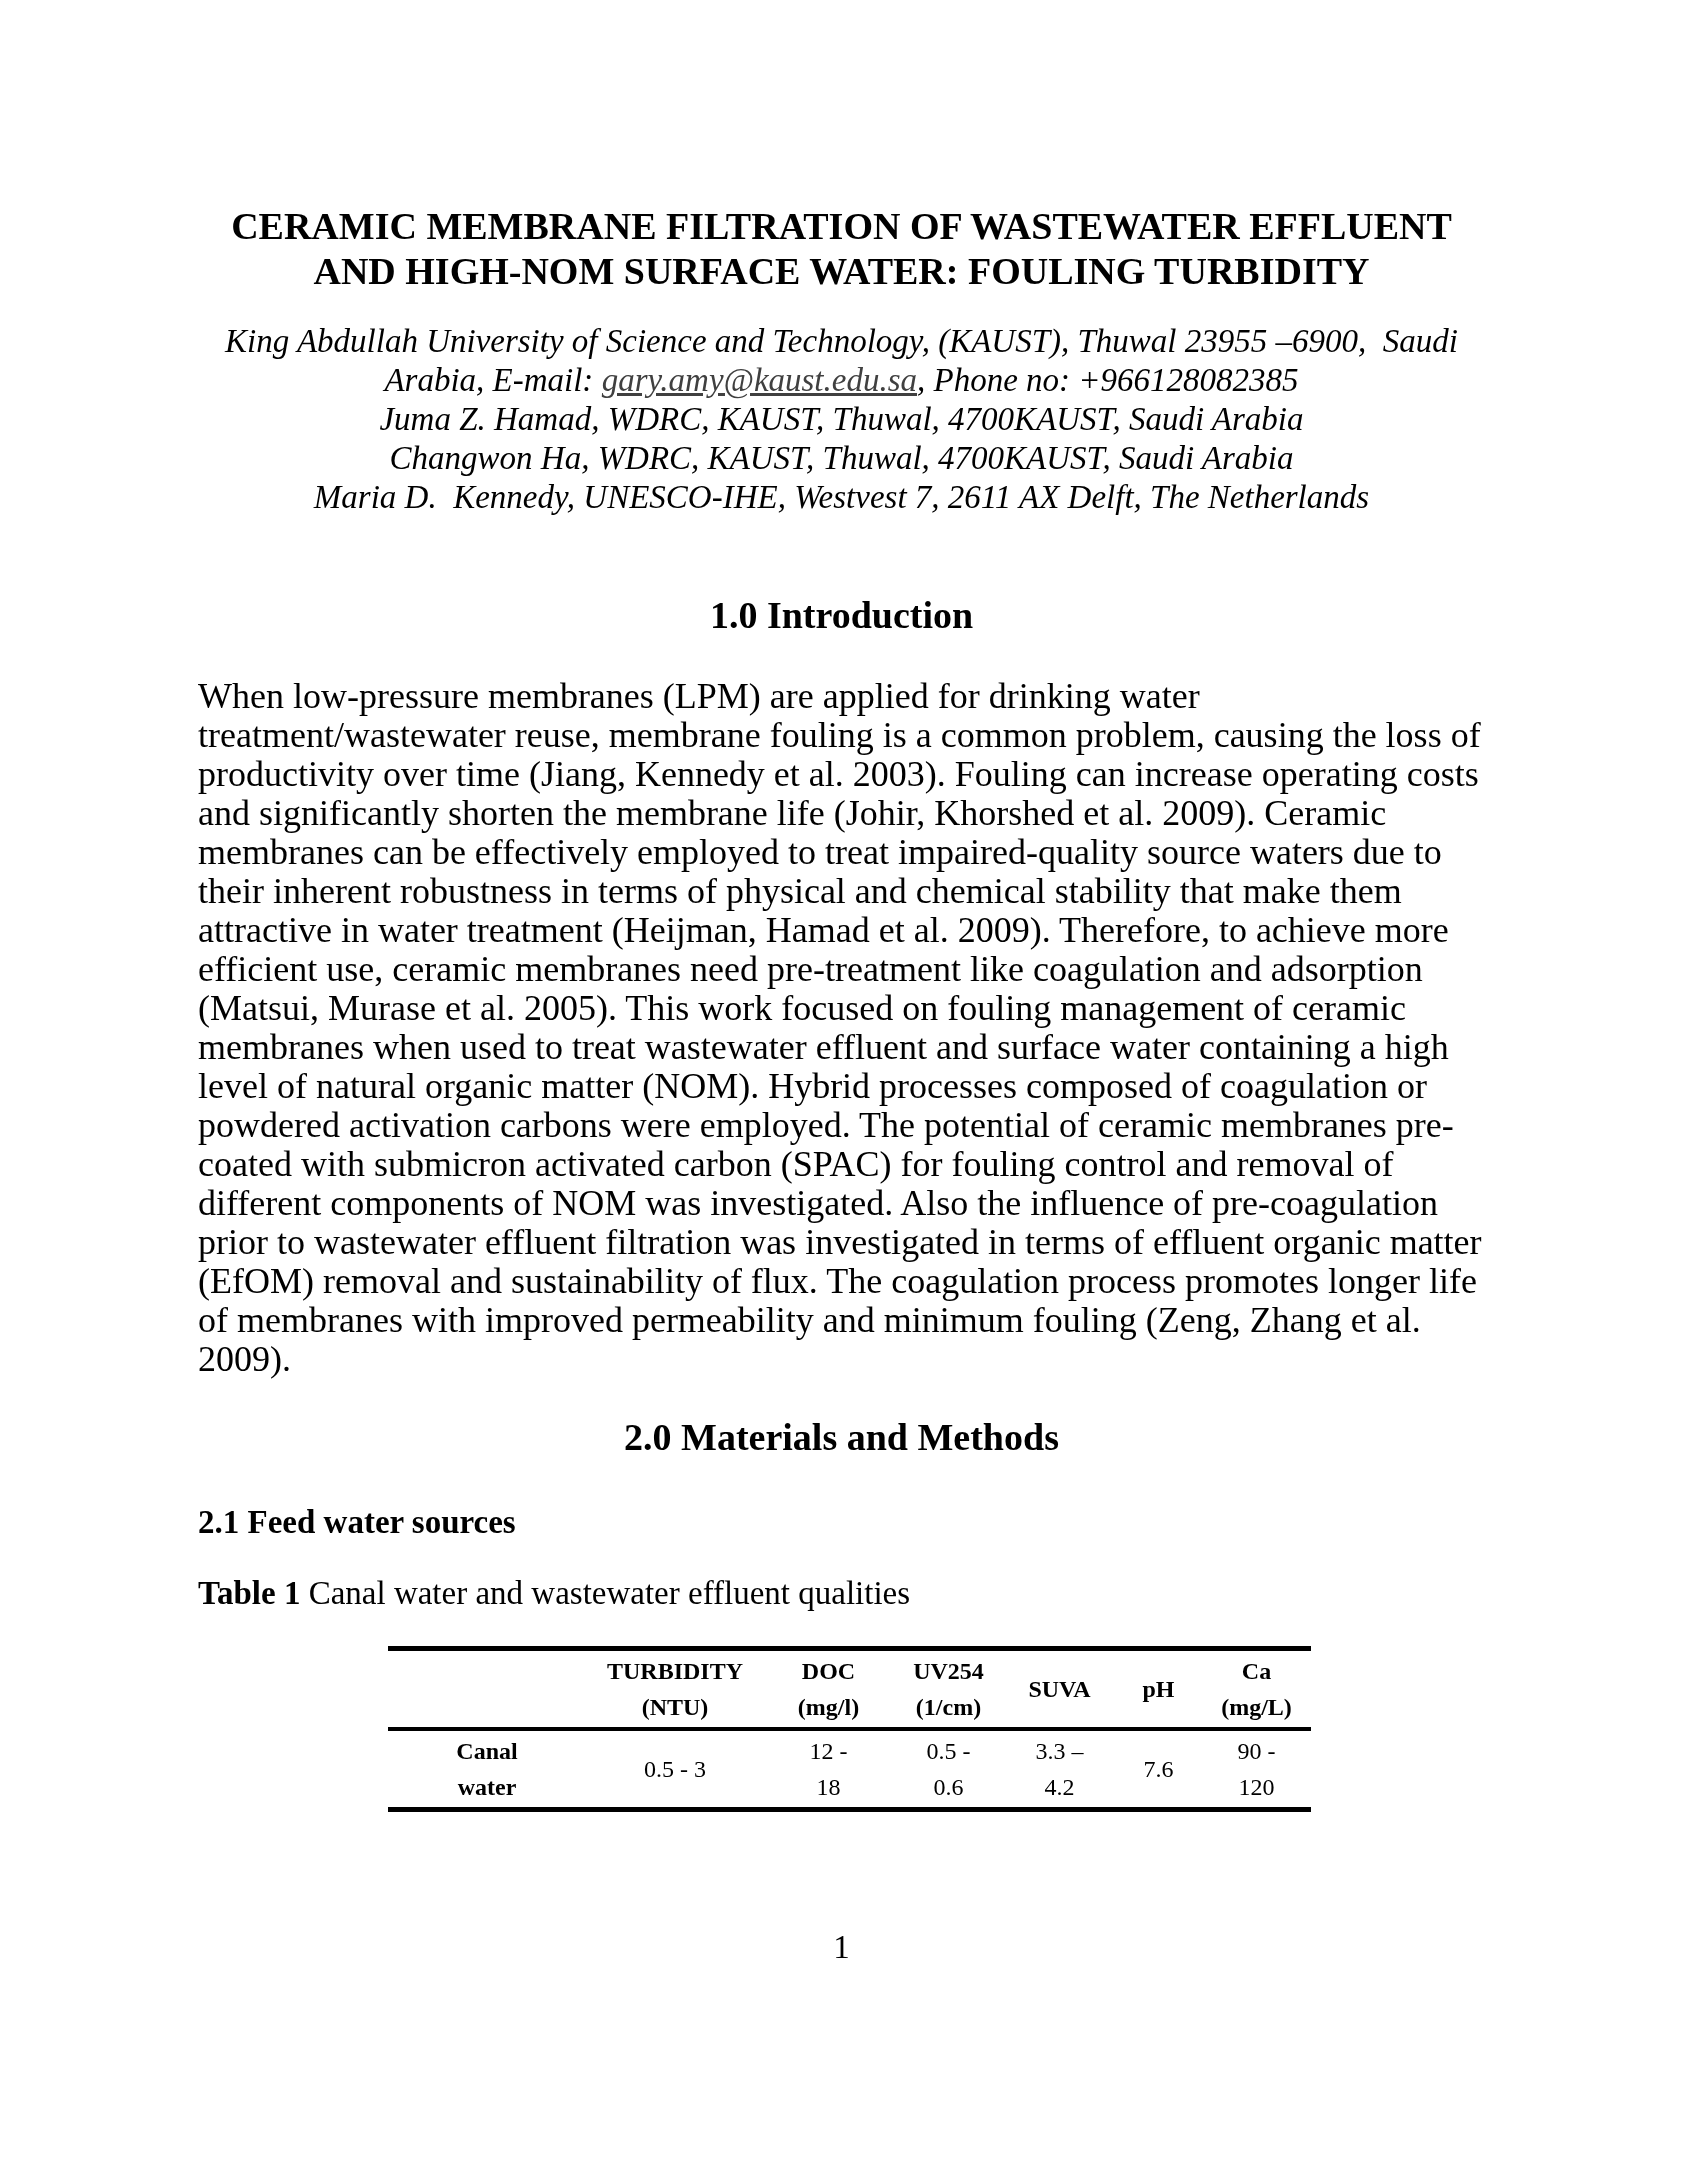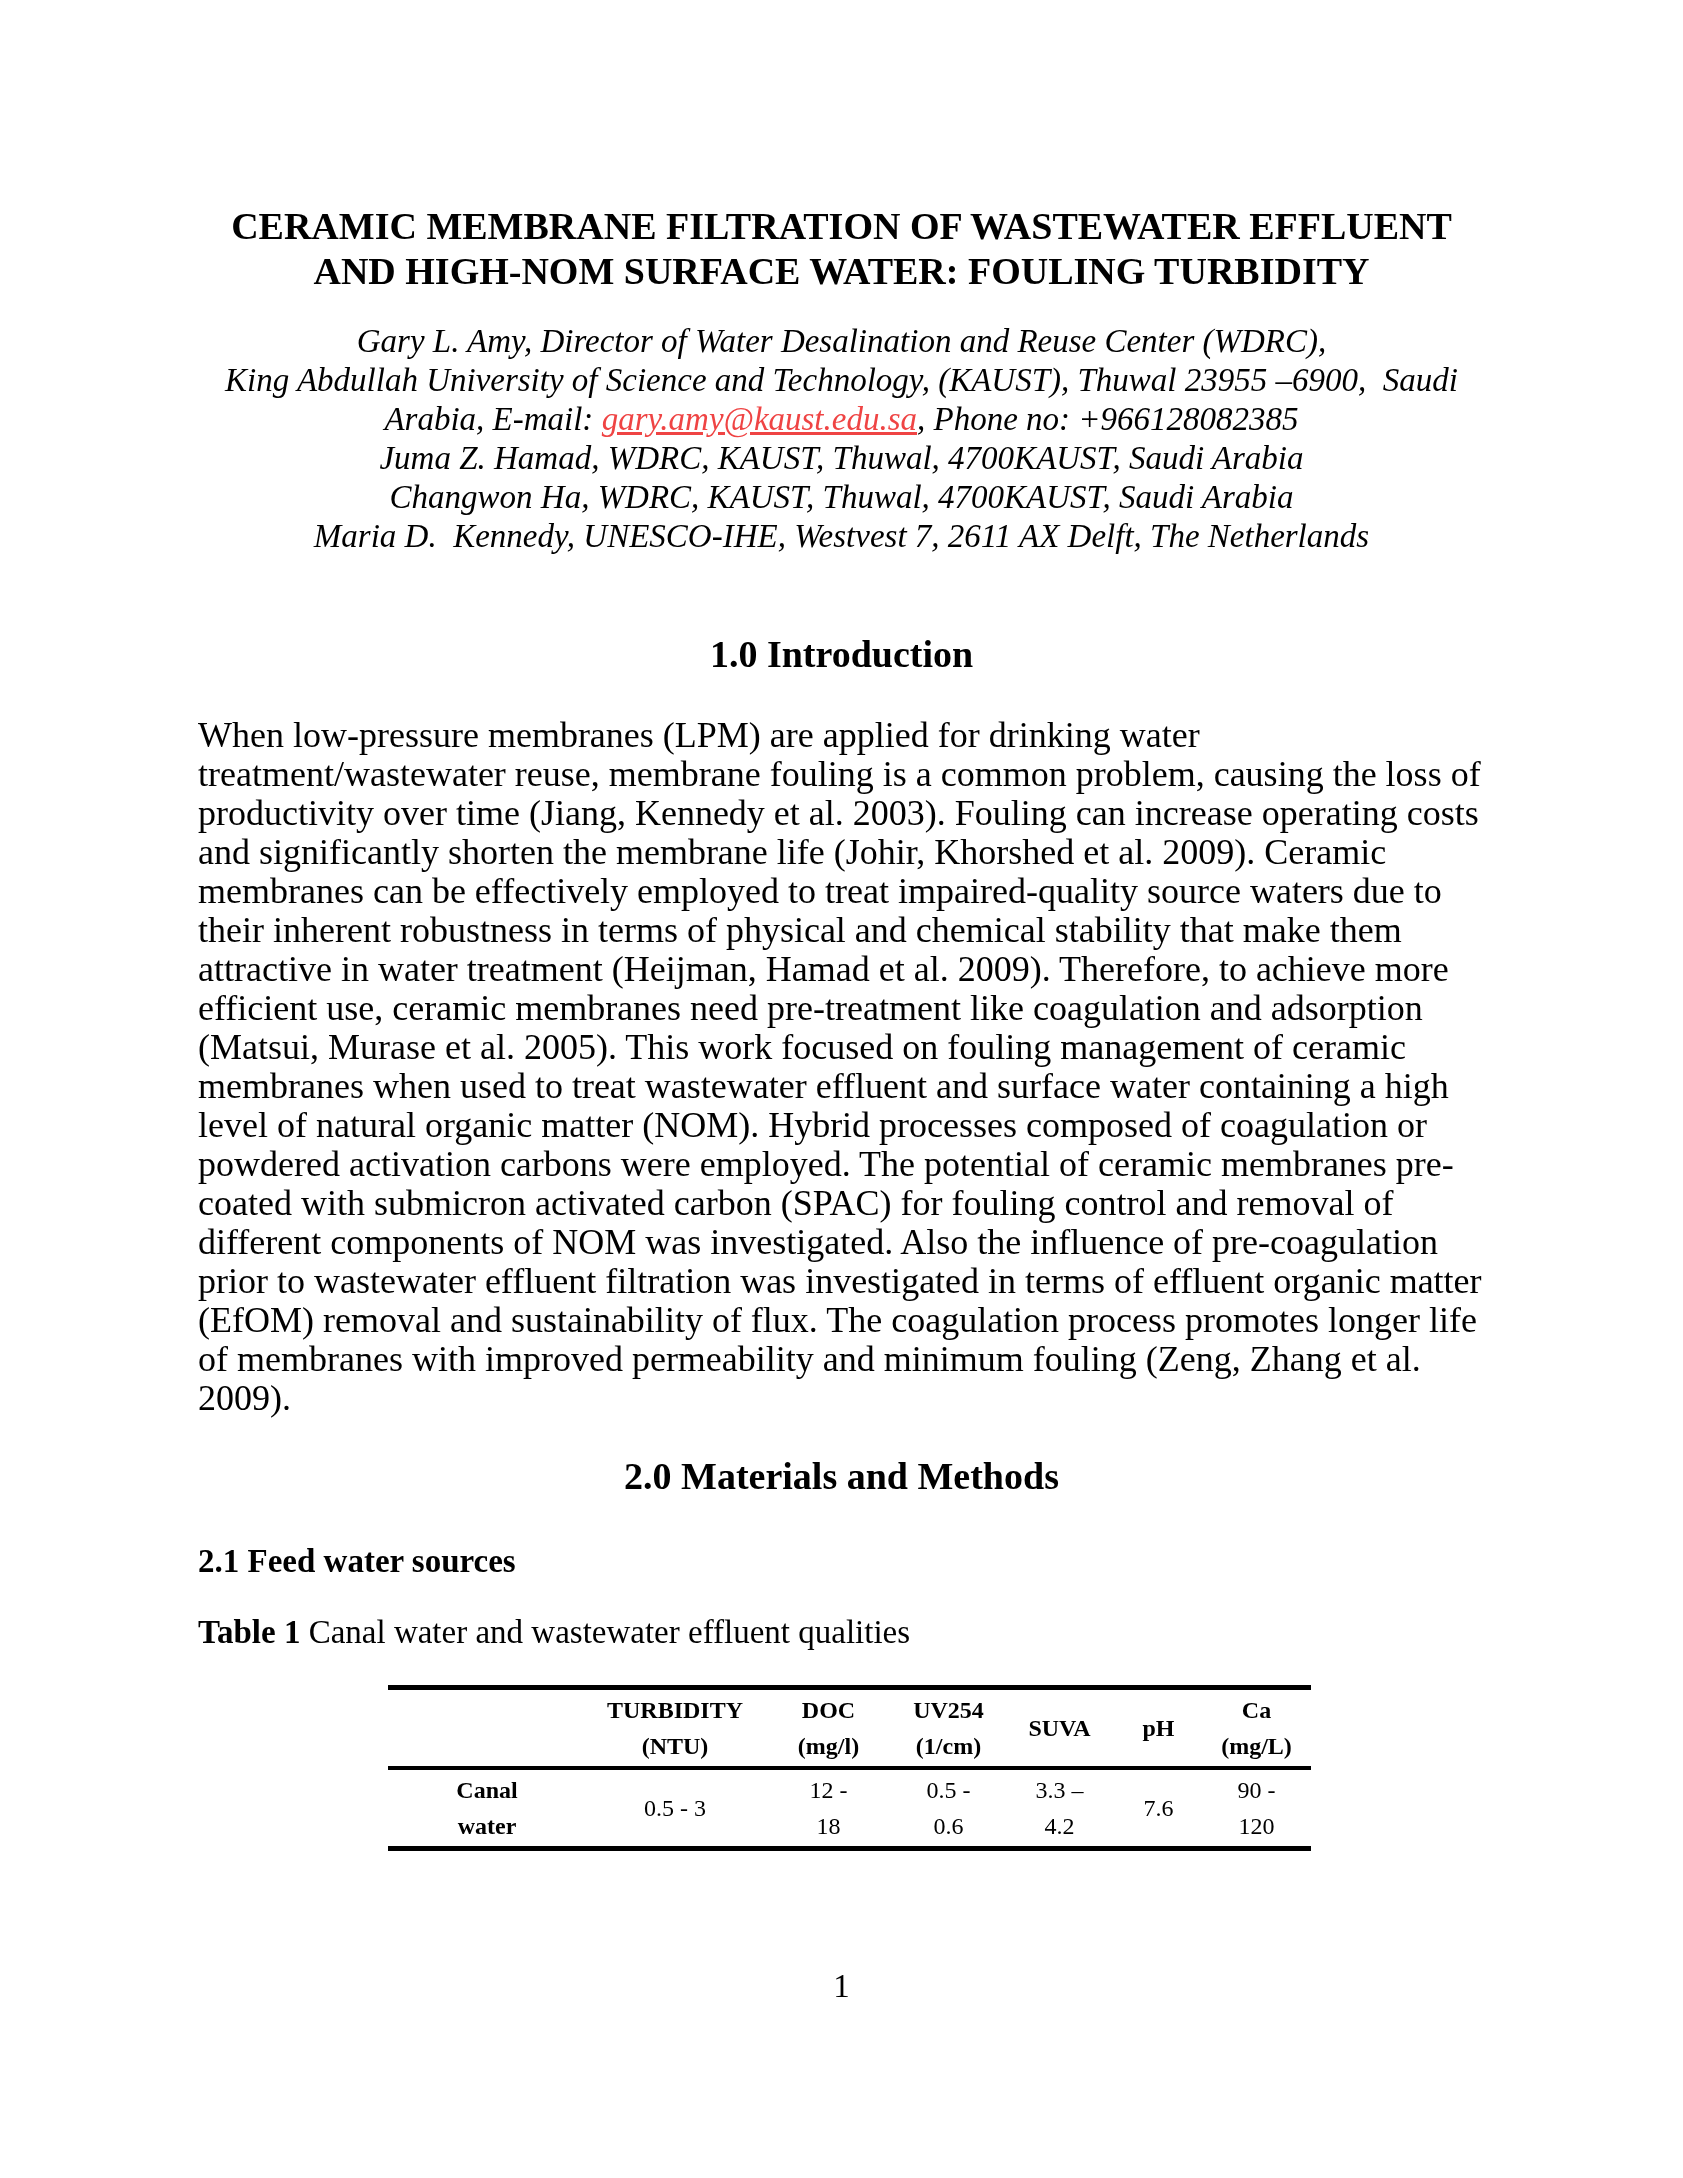--- a/index.html
+++ b/index.html
@@ -14,21 +14,21 @@
     padding: 204px 198px 0 198px;
     overflow: hidden;
   }
   p, h1, h2, h3, div, table { margin: 0; padding: 0; }
 
   .title { text-align: center; font-weight: bold; font-size: 38px; line-height: 45px; }
   .title .tline { display: block; white-space: pre; }
 
   .authors { margin-top: 28px; text-align: center; font-style: italic; font-size: 33px; line-height: 39px; }
   .authors .aline { display: block; white-space: pre; }
-  .email-link { color: #ef4444; text-decoration: underline; }
+  .email-link { color: #404040; text-decoration: underline; }
 
   .h-center { margin-top: 76px; text-align: center; font-weight: bold; font-size: 38px; line-height: 44px; }
   .h-methods { margin-top: 36px; }
 
   .body-text { margin-top: 40px; font-size: 36px; line-height: 39px; text-align: left; }
 
   .h-sub { margin-top: 44px; font-weight: bold; font-size: 33px; line-height: 39px; }
   .feed-body { margin-top: 0; }
 
   .caption { margin-top: 32px; font-size: 33px; line-height: 39px; white-space: pre; }
@@ -62,21 +62,20 @@
 <body>
 
 <div class="page">
 
   <h1 class="title">
     <span class="tline">CERAMIC MEMBRANE FILTRATION OF WASTEWATER EFFLUENT</span>
     <span class="tline">AND HIGH-NOM SURFACE WATER: FOULING TURBIDITY</span>
   </h1>
 
   <div class="authors">
-    <span class="aline">Gary L. Amy, Director of Water Desalination and Reuse Center (WDRC),</span>
     <span class="aline">King Abdullah University of Science and Technology, (KAUST), Thuwal 23955 –6900,  Saudi</span>
     <span class="aline"><span>Arabia, E-mail: </span><a href="#" class="email-link">gary.amy@kaust.edu.sa</a><span>, Phone no: +966128082385</span></span>
     <span class="aline">Juma Z. Hamad, WDRC, KAUST, Thuwal, 4700KAUST, Saudi Arabia</span>
     <span class="aline">Changwon Ha, WDRC, KAUST, Thuwal, 4700KAUST, Saudi Arabia</span>
     <span class="aline">Maria D.  Kennedy, UNESCO-IHE, Westvest 7, 2611 AX Delft, The Netherlands</span>
   </div>
 
   <h2 class="h-center">1.0 Introduction</h2>
 
   <p class="body-text">When low-pressure membranes (LPM) are applied for drinking water treatment/wastewater reuse, membrane fouling is a common problem, causing the loss of productivity over time (Jiang, Kennedy et al. 2003). Fouling can increase operating costs and significantly shorten the membrane life (Johir, Khorshed et al. 2009). Ceramic membranes can be effectively employed to treat impaired-quality source waters due to their inherent robustness in terms of physical and chemical stability that make them attractive in water treatment (Heijman, Hamad et al. 2009). Therefore, to achieve more efficient use, ceramic membranes need pre-treatment like coagulation and adsorption (Matsui, Murase et al. 2005). This work focused on fouling management of ceramic membranes when used to treat wastewater effluent and surface water containing a high level of natural organic matter (NOM). Hybrid processes composed of coagulation or powdered activation carbons were employed. The potential of ceramic membranes pre-coated with submicron activated carbon (SPAC) for fouling control and removal of different components of NOM was investigated. Also the influence of pre-coagulation prior to wastewater effluent filtration was investigated in terms of effluent organic matter (EfOM) removal and sustainability of flux. The coagulation process promotes longer life of membranes with improved permeability and minimum fouling (Zeng, Zhang et al. 2009).</p>

